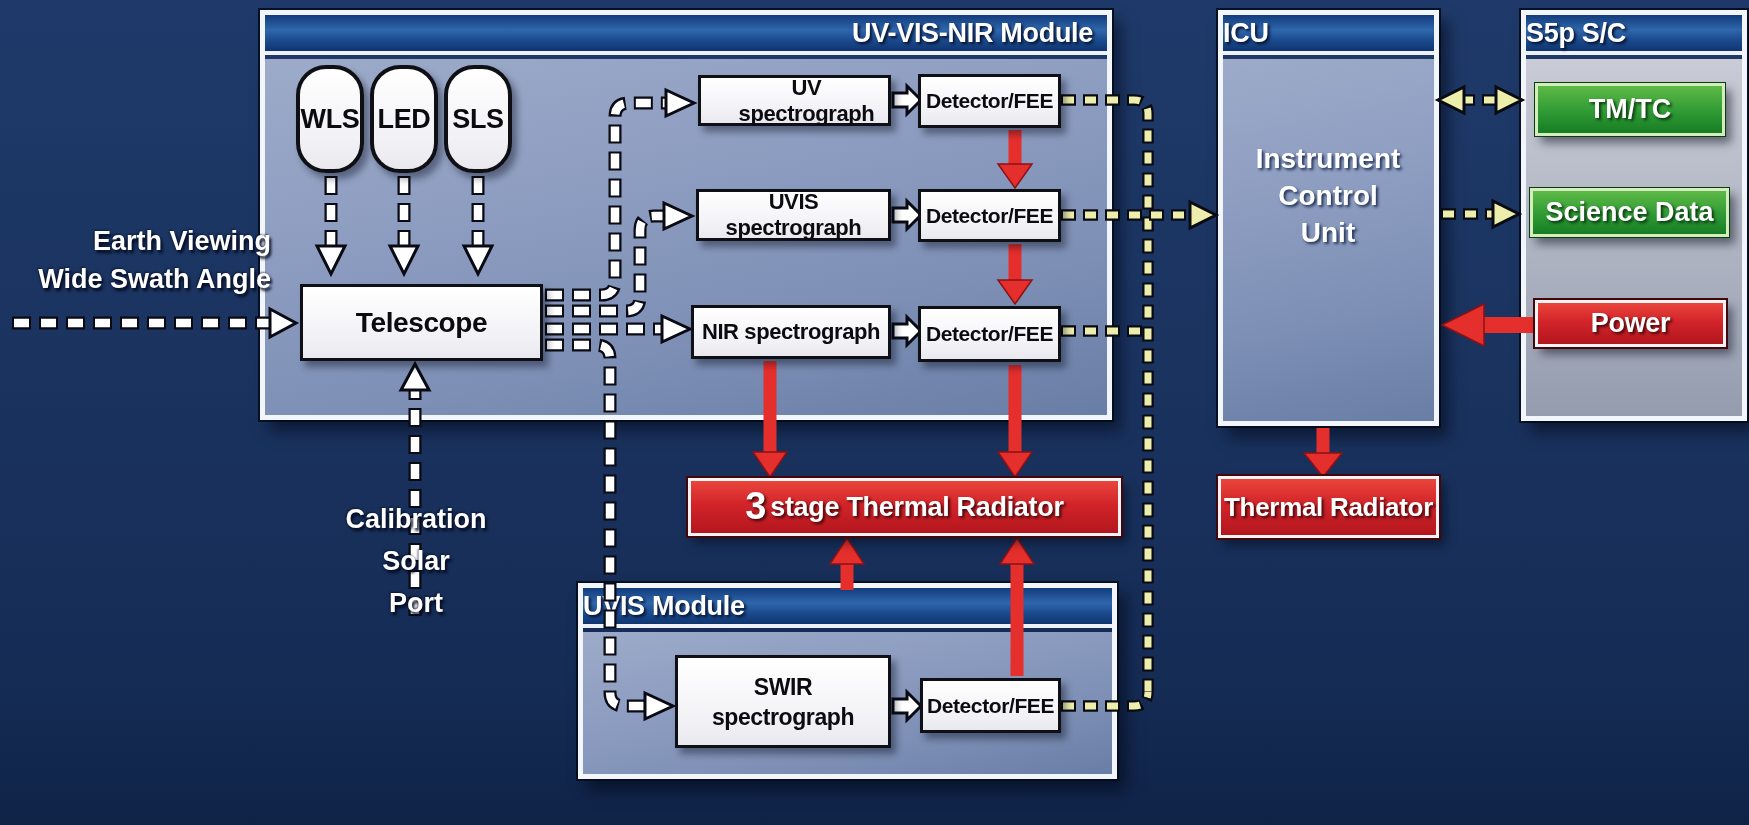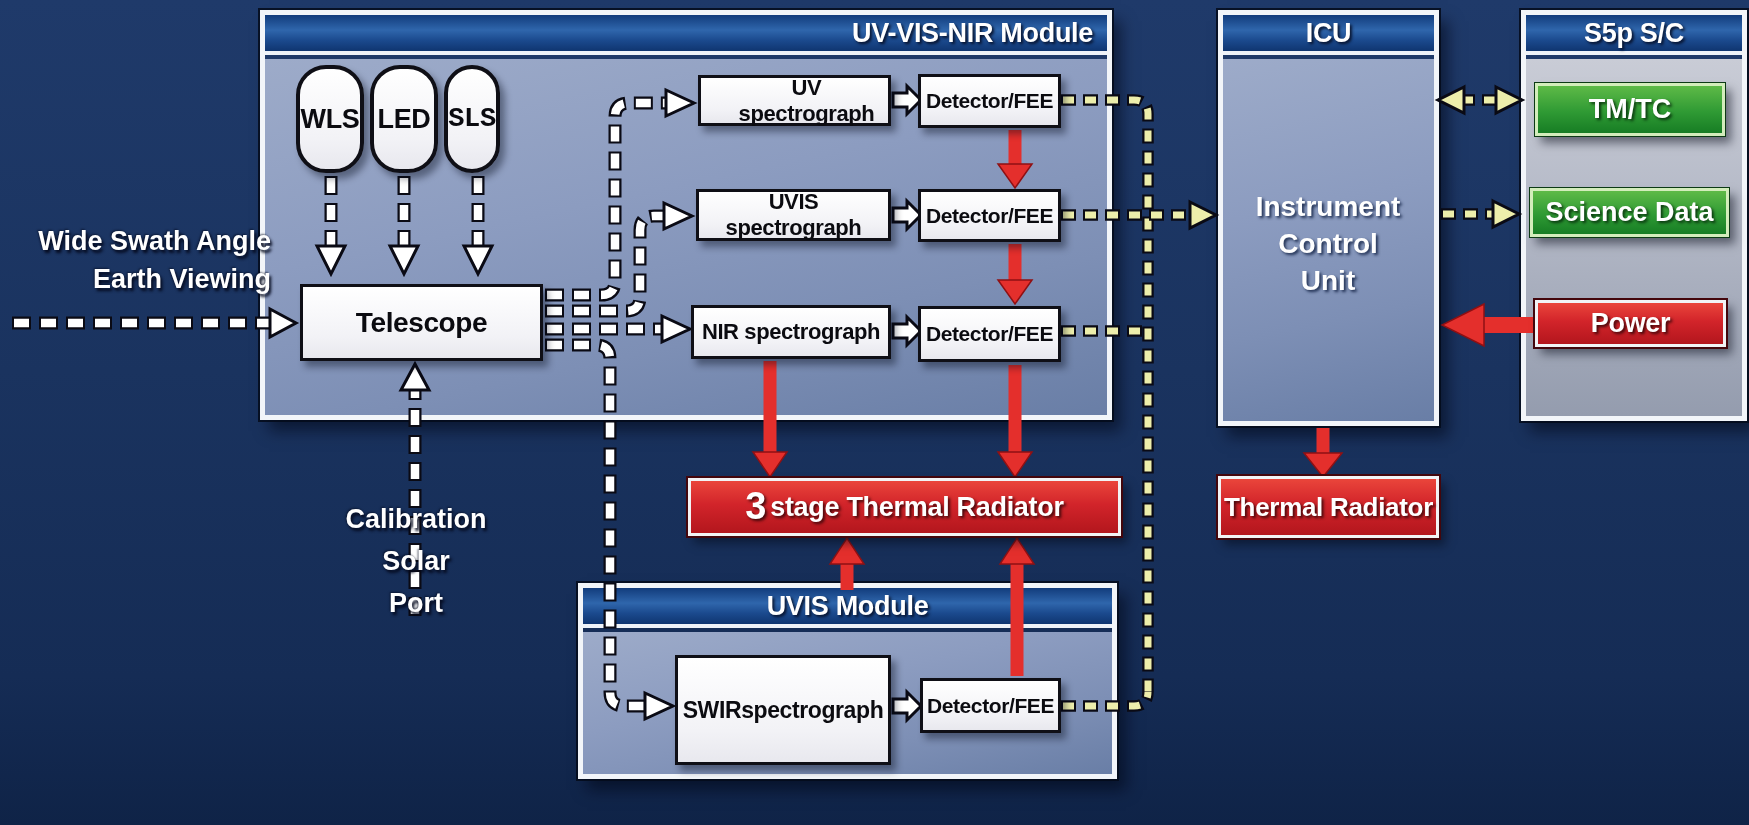--- a/index.html
+++ b/index.html
@@ -8,21 +8,21 @@
     background:linear-gradient(180deg,#1f3a6a 0%,#1a335f 45%,#152c55 82%,#0f2347 100%);
     font-family:"Liberation Sans",sans-serif;font-weight:bold;
   }
   
   .panel{position:absolute;box-sizing:border-box;border:5px solid #f2f5f9;
     outline:2px solid rgba(4,10,26,.85);
     box-shadow:9px 11px 14px rgba(2,6,20,.55);z-index:1;}
   .panel-header{height:40px;box-sizing:border-box;
     background:linear-gradient(180deg,#123c7c 0%,#2f66ac 42%,#1b4a8e 70%,#0f3570 100%);
     border-bottom:4px solid #eef2f8;
-    display:flex;align-items:center;justify-content:center;
+    display:flex;align-items:center;justify-content:flex-start;
     color:#fff;font-size:27px;letter-spacing:-.3px;
     text-shadow:2px 2px 3px rgba(4,10,30,.9);}
   .panel-header.right{justify-content:flex-end;padding-right:14px;}
   .body-slate{position:absolute;left:0;right:0;top:44px;bottom:0;
     background:linear-gradient(168deg,#9dabc9 0%,#8c9cc0 40%,#7d8fb5 70%,#697ea6 100%);}
   .body-gray{position:absolute;left:0;right:0;top:44px;bottom:0;
     background:linear-gradient(180deg,#c9ccd6 0%,#b3b8c6 45%,#949cae 100%);}
   
   .wbox{position:absolute;box-sizing:border-box;z-index:10;
     background:linear-gradient(180deg,#ffffff 0%,#f2f2f6 70%,#e8e8ee 100%);
@@ -227,21 +227,21 @@
       <polygon class="rhead" points="1000,564 1034,564 1017,538"></polygon>
     </g>
   </svg>
 
   <div class="wbox stadium" style="left:296px;top:65px;width:68px;height:108px;">
     <span>WLS</span>
   </div>
   <div class="wbox stadium" style="left:370px;top:65px;width:68px;height:108px;">
     <span>LED</span>
   </div>
-  <div class="wbox stadium" style="left:444px;top:65px;width:56px;height:108px;font-family:Liberation Mono, monospace;">
+  <div class="wbox stadium" style="left:444px;top:65px;width:68px;height:108px;">
     <span>SLS</span>
   </div>
 
   <div class="wbox" style="left:300px;top:284px;width:243px;height:77px;font-size:28px;">
     <span>Telescope</span>
   </div>
 
   <div class="wbox" style="left:698px;top:75px;width:193px;height:51px;padding-left:24px;">
     <span>UV spectrograph</span>
   </div>
@@ -261,50 +261,50 @@
   </div>
   <div class="wbox" style="left:918px;top:306px;width:143px;height:56px;font-size:21px;">
     <span>Detector/FEE</span>
   </div>
 
   <div class="rbox" style="left:688px;top:478px;width:433px;height:58px;">
     <span class="big3">3</span>
     <span>stage Thermal Radiator</span>
   </div>
 
-  <div class="wbox" style="left:675px;top:655px;width:216px;height:110px;font-size:23px;line-height:30px;flex-direction:row;">
+  <div class="wbox" style="left:675px;top:655px;width:216px;height:93px;font-size:23px;line-height:30px;flex-direction:column;">
     <span>SWIR</span>
     <span>spectrograph</span>
   </div>
   <div class="wbox" style="left:920px;top:678px;width:141px;height:55px;font-size:21px;">
     <span>Detector/FEE</span>
   </div>
 
-  <div class="icu-body-text" style="left:1228px;top:140px;width:200px;margin-top:48px;">
+  <div class="icu-body-text" style="left:1228px;top:140px;width:200px;">
     <div>Instrument</div>
     <div>Control</div>
     <div>Unit</div>
   </div>
   <div class="rbox" style="left:1218px;top:476px;width:221px;height:62px;font-size:26px;">
     <span>Thermal Radiator</span>
   </div>
 
   <div class="gbox" style="left:1535px;top:75px;width:190px;height:53px;margin-top:8px;">
     <span>TM/TC</span>
   </div>
   <div class="gbox" style="left:1530px;top:188px;width:199px;height:49px;">
     <span>Science Data</span>
   </div>
   <div class="rbox" style="left:1535px;top:300px;width:191px;height:47px;">
     <span>Power</span>
   </div>
 
   <div class="freetext" style="left:5px;top:222px;width:266px;text-align:right;">
+    <div>Earth Viewing</div>
     <div>Wide Swath Angle</div>
-    <div>Earth Viewing</div>
   </div>
   <div class="freetext" style="left:316px;top:498px;width:200px;text-align:center;line-height:42px;">
     <div>Calibration</div>
     <div>Solar</div>
     <div>Port</div>
   </div>
 
 </div>
 
 </body></html>

